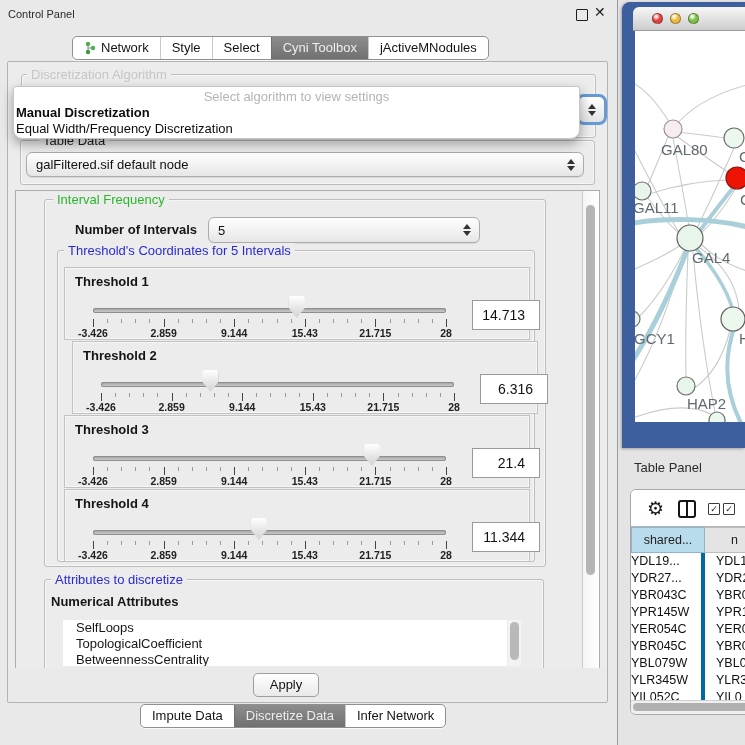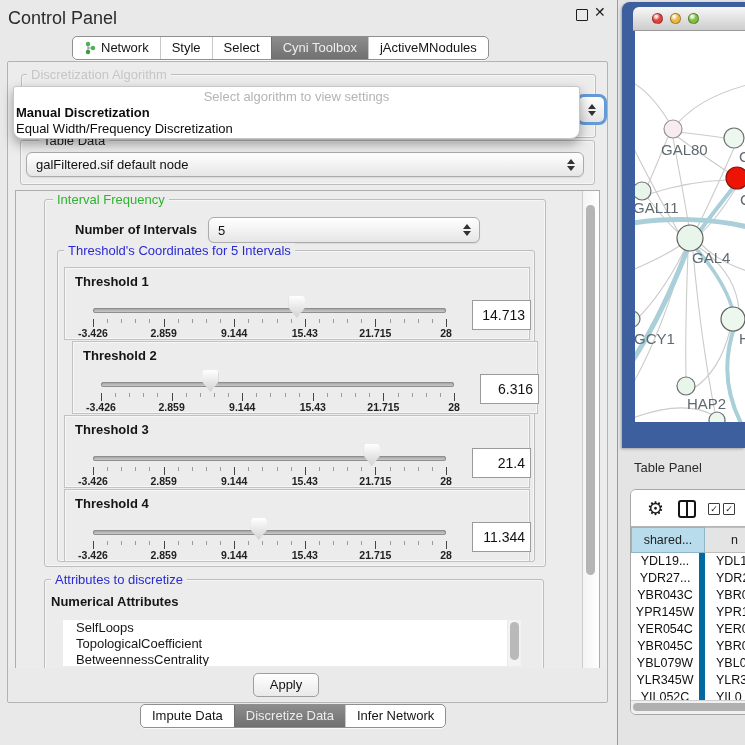--- a/index.html
+++ b/index.html
@@ -2,21 +2,21 @@
 <html><head>
 <meta charset="utf-8">
 <style>
   html,body{margin:0;padding:0;width:745px;height:745px;overflow:hidden;
     font-family:"Liberation Sans","DejaVu Sans",sans-serif;background:#e4e4e4;}
   #stage{position:relative;width:745px;height:745px;}
   .abs{position:absolute;}
 
   
   #control-panel{left:0;top:0;width:617px;height:745px;background:#e9e9e9;border-right:1px solid #9a9a9a;}
-  #cp-title{left:8px;top:8px;font-size:18px;color:#2b2b2b;}
+  #cp-title{left:8px;top:8px;font-size:11px;color:#2b2b2b;}
   #cp-float{left:576px;top:9px;width:10px;height:10px;border:1.6px solid #1d1d1d;border-radius:1px;}
   #cp-close{left:594px;top:4px;font-size:14px;font-weight:bold;color:#1d1d1d;}
 
   .seg{display:inline-flex;background:#fff;border:1px solid #8f8f8f;border-radius:5px;overflow:hidden;height:22px;line-height:22px;font-size:13px;color:#141414;box-shadow:0 1px 0 rgba(255,255,255,.7);}
   .seg .tab{padding:0 11px;border-left:1px solid #c9c9c9;white-space:nowrap;display:flex;align-items:center;gap:4px;}
   .seg .tab:first-child{border-left:none;}
   .seg .tab.active{background:linear-gradient(#8d8d8d,#707070);color:#ededed;border-left-color:#707070;}
   #top-tabs{left:72px;top:36px;}
   #bottom-tabs{left:140px;top:704px;}
 
@@ -50,21 +50,21 @@
 
   
   .thr-box{position:absolute;left:6px;width:464px;height:71px;border:1px solid #c2c2c2;background:#ececec;box-shadow:inset 0 0 0 1px rgba(255,255,255,.55);}
   .thr-label{position:absolute;left:10px;top:6px;font-weight:bold;font-size:13px;color:#141414;}
   .thr-track{position:absolute;left:28px;top:40px;width:353px;height:5px;border-radius:3px;background:linear-gradient(#9a9a9a,#d6d6d6);box-shadow:inset 0 0 0 1px #8e8e8e;}
   .thr-thumb{position:absolute;top:28px;width:16px;height:22px;background:linear-gradient(#ffffff,#d2d2d2);clip-path:polygon(10% 0,90% 0,100% 12%,100% 55%,50% 100%,0 55%,0 12%);filter:drop-shadow(0 0 1px #777);}
   .tick{position:absolute;width:1px;background:#777;}
   .tick.major{height:8px;top:51px;background:#444;}
   .tick.minor{height:4px;top:51px;background:#9a9a9a;}
   .tick-lbl{position:absolute;top:59px;font-size:10.5px;font-weight:bold;color:#222;transform:translateX(-50%);}
-  .thr-value{position:absolute;left:407px;top:32px;width:50px;height:26px;background:#fff;border:1px solid #9a9a9a;font-size:14px;color:#111;text-align:right;padding-right:5px;line-height:26px;font-family:"Liberation Sans",sans-serif;}
+  .thr-value{position:absolute;left:407px;top:32px;width:50px;height:26px;background:#fff;border:1px solid #9a9a9a;font-size:14px;color:#111;text-align:right;padding-right:14px;line-height:26px;font-family:"Liberation Sans",sans-serif;}
 
   
   #attr-list{position:absolute;left:18px;top:40px;width:444px;height:46px;background:#fff;overflow:hidden;font-size:13px;color:#161616;}
   #attr-list .item{height:16px;line-height:16px;padding-left:13px;white-space:nowrap;}
   #attr-scroll{position:absolute;left:463px;top:40px;width:13px;height:46px;background:#f3f3f3;}
   #attr-scroll .thumb{position:absolute;left:2px;top:2px;width:9px;height:38px;background:#b9b9b9;border-radius:5px;}
 
   
   #apply-row{left:8px;top:668px;width:598px;height:33px;background:#eaeaea;}
   #apply-btn{position:absolute;left:245px;top:5px;width:64px;height:22px;background:linear-gradient(#ffffff,#e9e9e9);border:1px solid #9e9e9e;border-radius:5px;font-size:13px;color:#111;text-align:center;line-height:22px;}
@@ -80,21 +80,21 @@
   #tbl-toolbar{position:absolute;left:0;top:0;right:0;height:36px;background:#ffffff;}
   #gear-ic{position:absolute;left:16px;top:7px;font-size:19px;color:#1a1a1a;}
   #col-ic{position:absolute;left:47px;top:10px;width:14px;height:14px;border:2px solid #141414;border-radius:3px;}
   #col-ic i{position:absolute;left:50%;top:0;width:2px;height:100%;background:#141414;transform:translateX(-1px);}
   .chk{position:absolute;top:13px;width:10px;height:10px;border:1.4px solid #3a3a3a;border-radius:1px;font-size:9px;line-height:10px;text-align:center;color:#222;}
   #tbl-header{position:absolute;left:0;top:36px;right:0;height:26px;font-size:12.5px;color:#222;display:flex;border-top:1px solid #b5b5b5;}
   #tbl-header .h1{width:74px;background:#b9dcec;border:1px solid #8fb6c8;text-align:center;line-height:24px;box-sizing:border-box;}
   #tbl-header .h2{flex:1;background:#e4e4e4;border:1px solid #bdbdbd;border-left:none;line-height:24px;padding-left:26px;box-sizing:border-box;}
   #tbl-rows{position:absolute;left:0;top:63px;right:0;bottom:14px;overflow:hidden;font-size:12.5px;color:#101010;}
   .trow{display:flex;height:17px;line-height:17px;}
-  .trow .c1{width:74px;text-align:center;border-right:6px solid #0369a1;box-sizing:border-box;}
+  .trow .c1{width:74px;text-align:left;border-right:4px solid #0369a1;box-sizing:border-box;}
   .trow .c2{flex:1;padding-left:11px;white-space:nowrap;}
   #hscroll{position:absolute;left:0;right:0;bottom:0;height:13px;background:#f0f0f0;border-top:1px solid #cfcfcf;}
   #hscroll .thumb{position:absolute;left:2px;top:2px;right:4px;height:8px;background:#b0b0b0;border-radius:4px;}
 
   .green-lbl{color:#2db52d;}
   .blue-lbl{color:#2a2ad4;}
   .faded-lbl{color:#c6c6c6;}
 </style>
 </head>
 <body>

